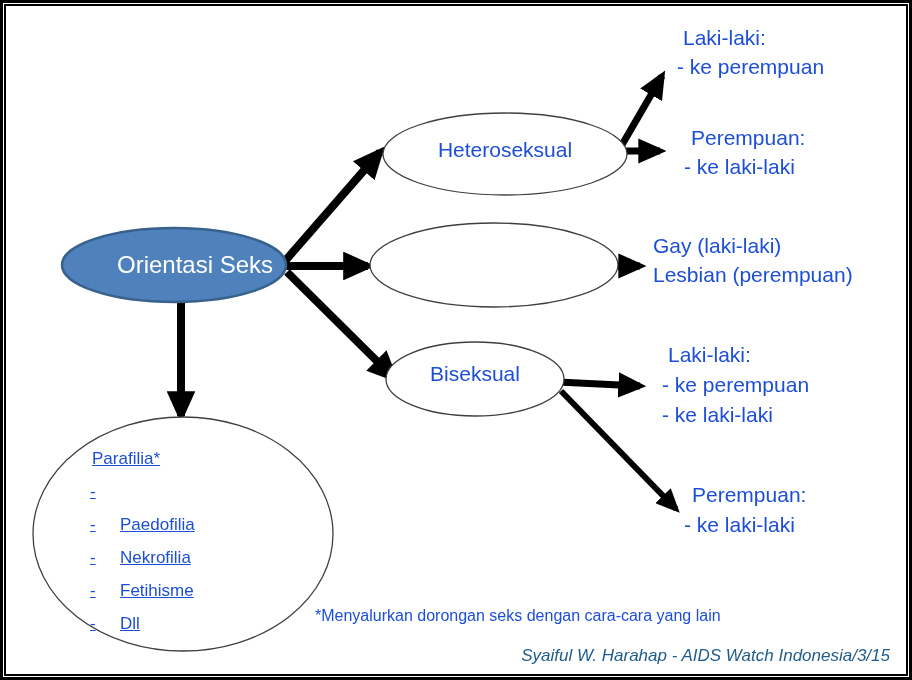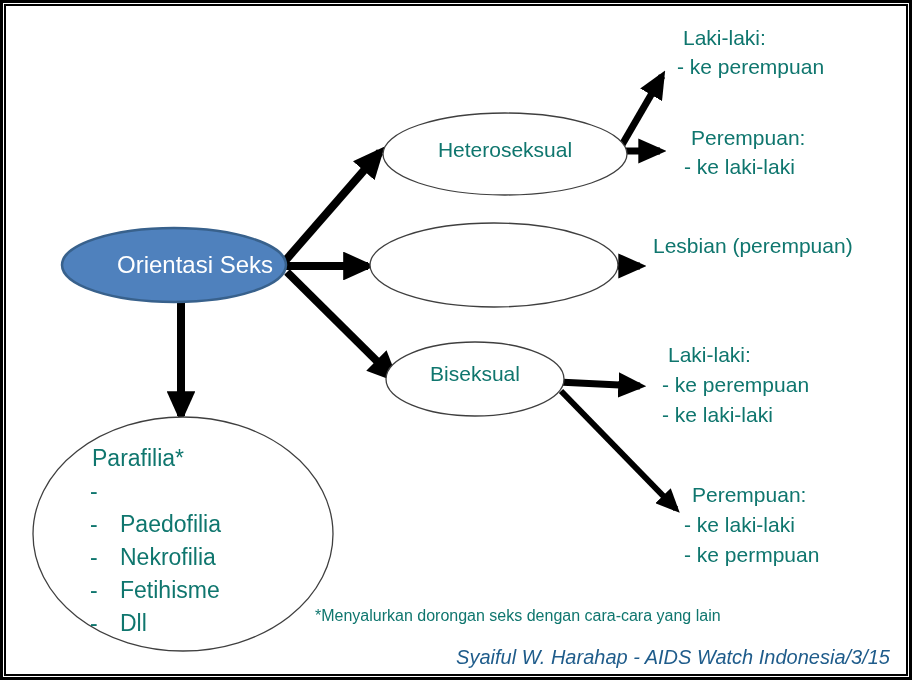--- a/index.html
+++ b/index.html
@@ -28,35 +28,35 @@
     width: 912px;
     height: 680px;
   }
   .diagram-svg { position: absolute; left: 0; top: 0; z-index: 0; }
   .white-node { fill: #ffffff; stroke: #3f3f3f; stroke-width: 1.3; }
   .root-node  { stroke: #38618c; stroke-width: 2.5; }
   .a8 { stroke: #000; stroke-width: 8; marker-end: url(#arw); }
   .a7 { stroke: #000; stroke-width: 7; marker-end: url(#arw); }
   .a6 { stroke: #000; stroke-width: 6; marker-end: url(#arw); }
 
-  .t { position: absolute; white-space: nowrap; color: #0f766e; z-index: 1; }
+  .t { position: absolute; white-space: nowrap; color: #1d4ed8; z-index: 1; }
   .node-label { text-align: center; font-size: 21px; line-height: 1; }
   .root-label { text-align: center; font-size: 24px; line-height: 1; color: #ffffff; margin-left: 21px; }
   .blk { font-size: 21px; line-height: 29px; }
   .blk30 { font-size: 21px; line-height: 30px; }
   .pad6 { padding-left: 6px; }
   .pad7 { padding-left: 7px; }
   .pad8 { padding-left: 8px; }
-  .parafilia { font-size: 23px; line-height: 33px; }
+  .parafilia { font-size: 17px; line-height: 33px; text-decoration: underline; }
   .pf-title { padding-left: 2px; }
   .pf-row { display: flex; }
   .pf-dash { width: 30px; }
   .footnote { font-size: 16px; }
   .credit {
-    font-size: 20px;
+    font-size: 17px;
     font-style: italic;
     color: #1f5c8b;
     text-align: right;
   }
 </style>
 </head>
 <body>
 
 <div class="stage">
   <div class="frame-inner"></div>
@@ -93,32 +93,32 @@
     <div class="t blk" style="left:677px; top:23px;">
       <div class="pad6">Laki-laki:</div>
       <div>- ke perempuan</div>
     </div>
     <div class="t blk" style="left:684px; top:123px;">
       <div class="pad7">Perempuan:</div>
       <div>- ke laki-laki</div>
     </div>
 
     <div class="t blk" style="left:653px; top:231px;">
+      <div>Gay (laki-laki)</div>
       <div>Lesbian (perempuan)</div>
     </div>
 
     <div class="t blk30" style="left:662px; top:340px;">
       <div class="pad6">Laki-laki:</div>
       <div>- ke perempuan</div>
       <div>- ke laki-laki</div>
     </div>
     <div class="t blk30" style="left:684px; top:480px;">
       <div class="pad8">Perempuan:</div>
       <div>- ke laki-laki</div>
-      <div>- ke permpuan</div>
     </div>
 
     <div class="t parafilia" style="left:90px; top:442px;">
       <div class="pf-title">Parafilia*</div>
       <div class="pf-row">
         <span class="pf-dash">-</span>
       </div>
       <div class="pf-row">
         <span class="pf-dash">-</span>
         <span>Paedofilia</span>

